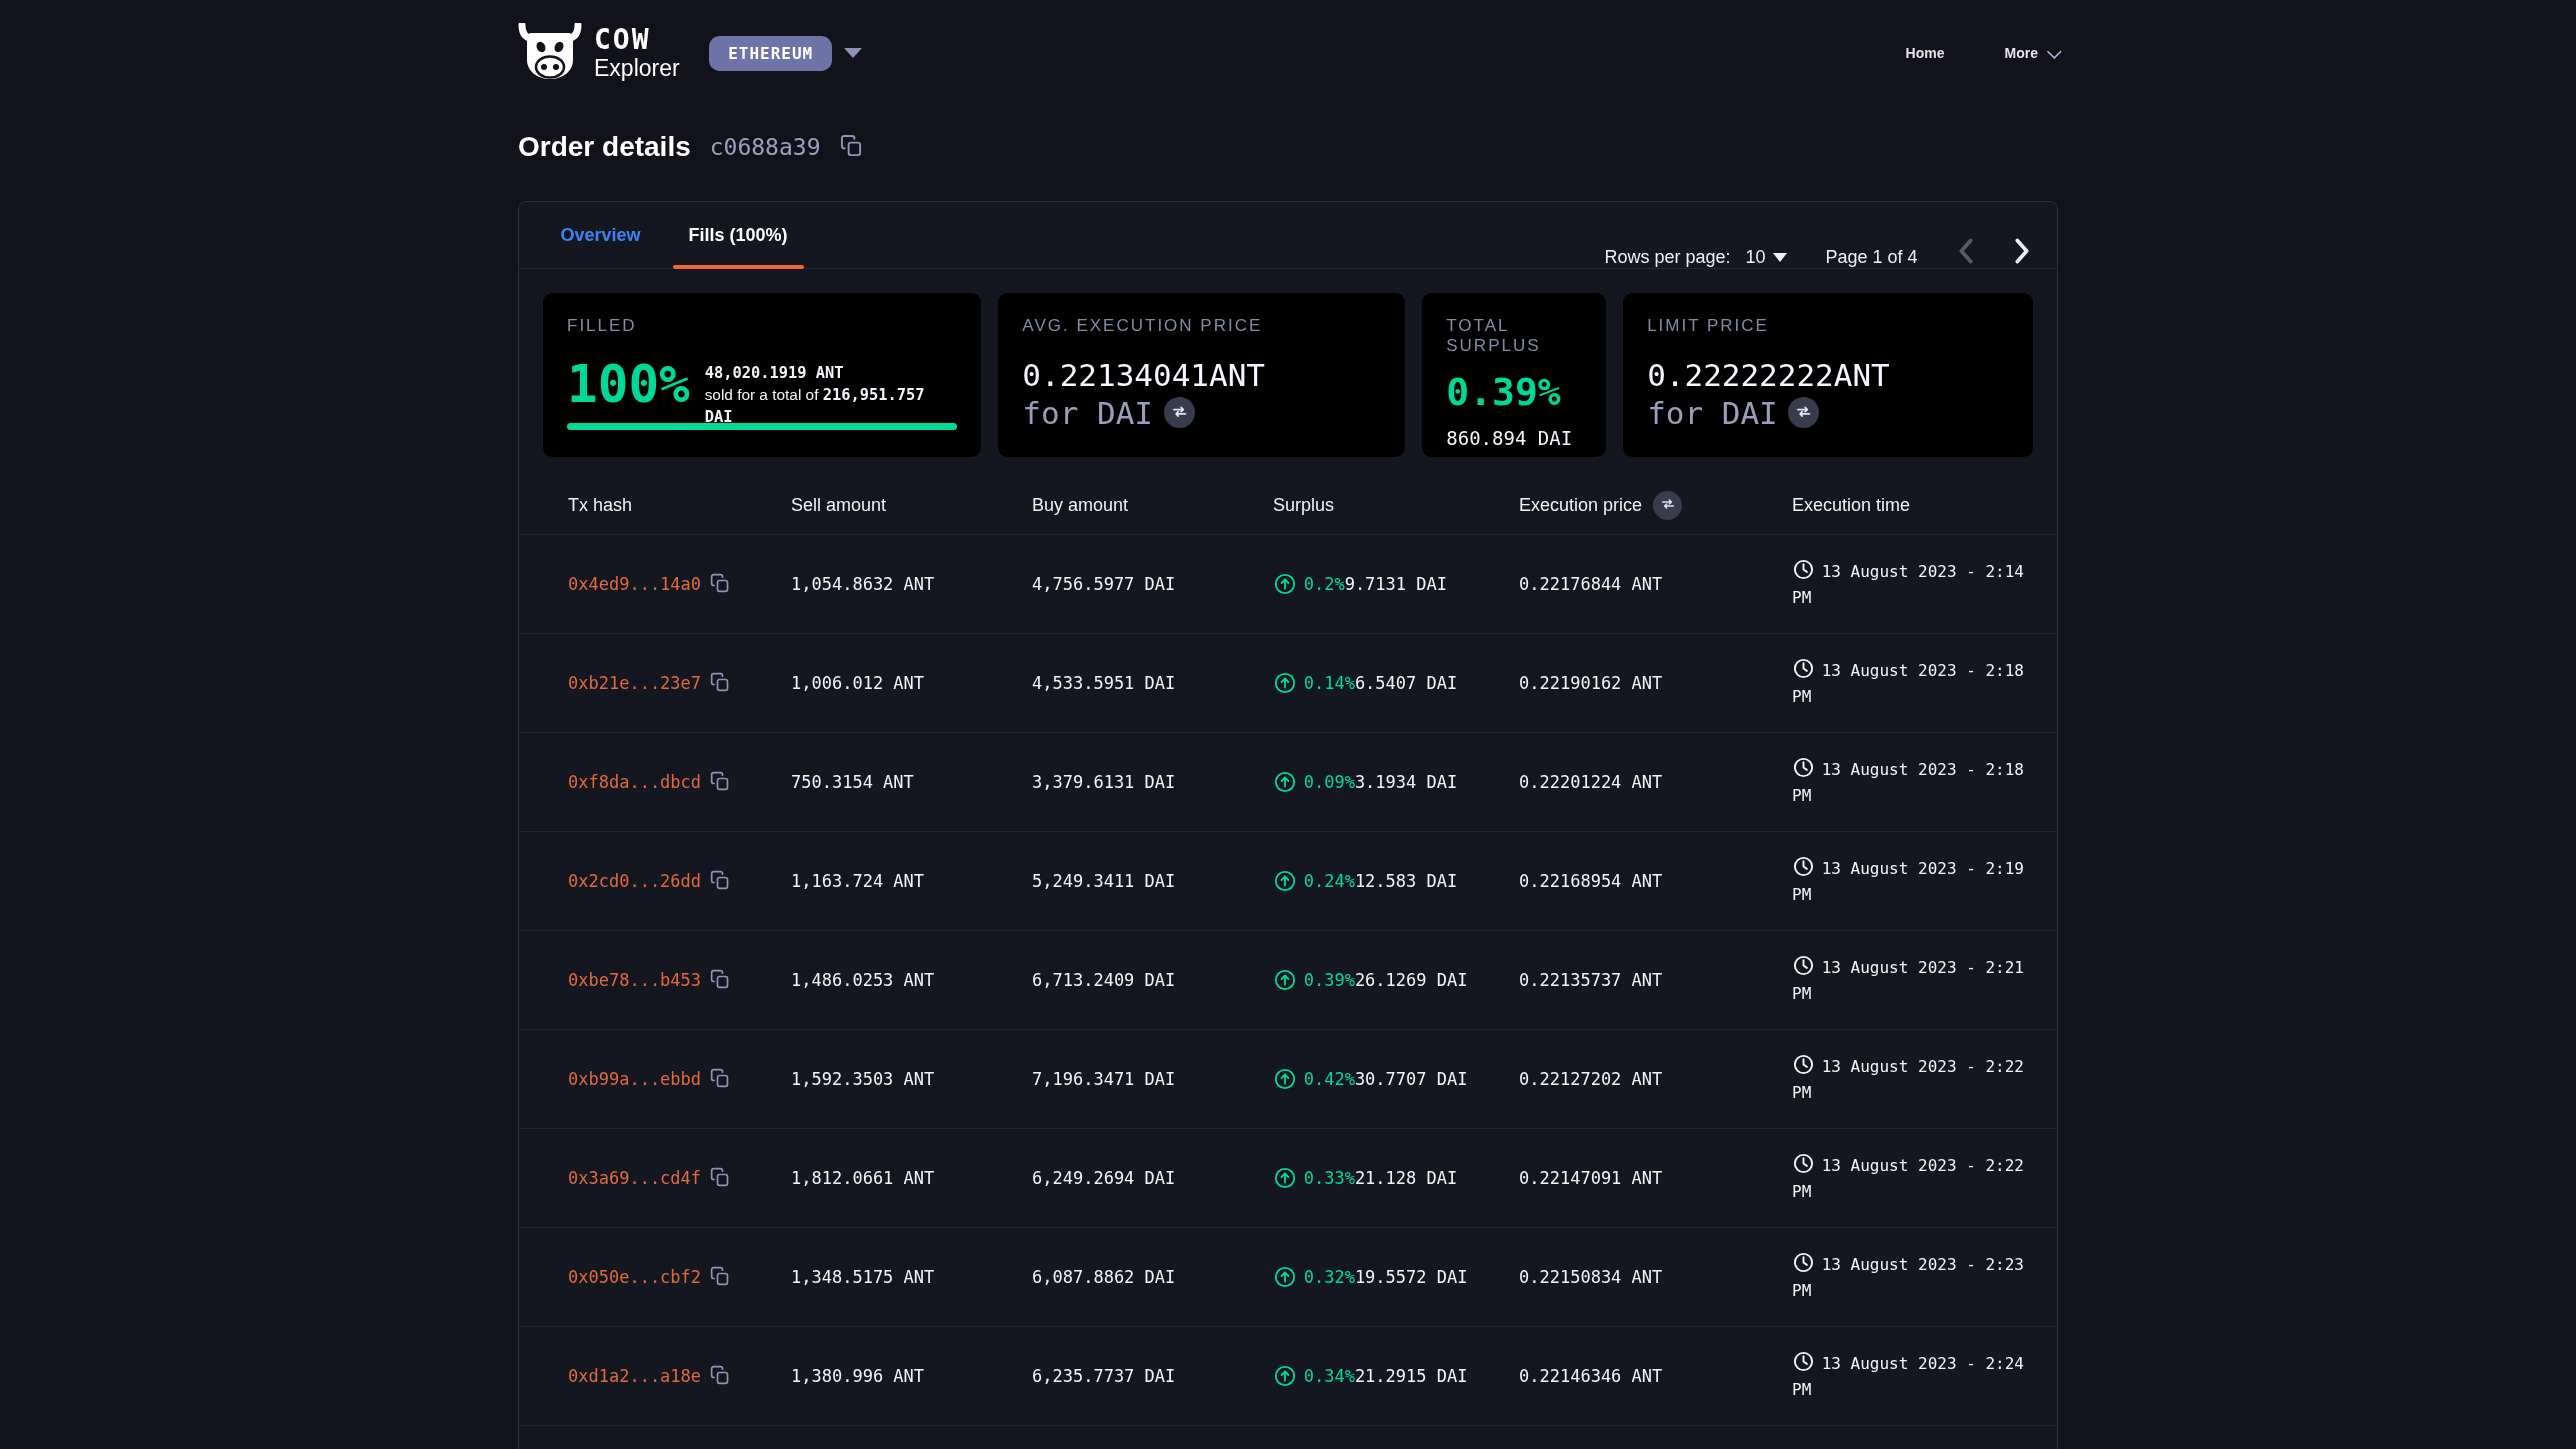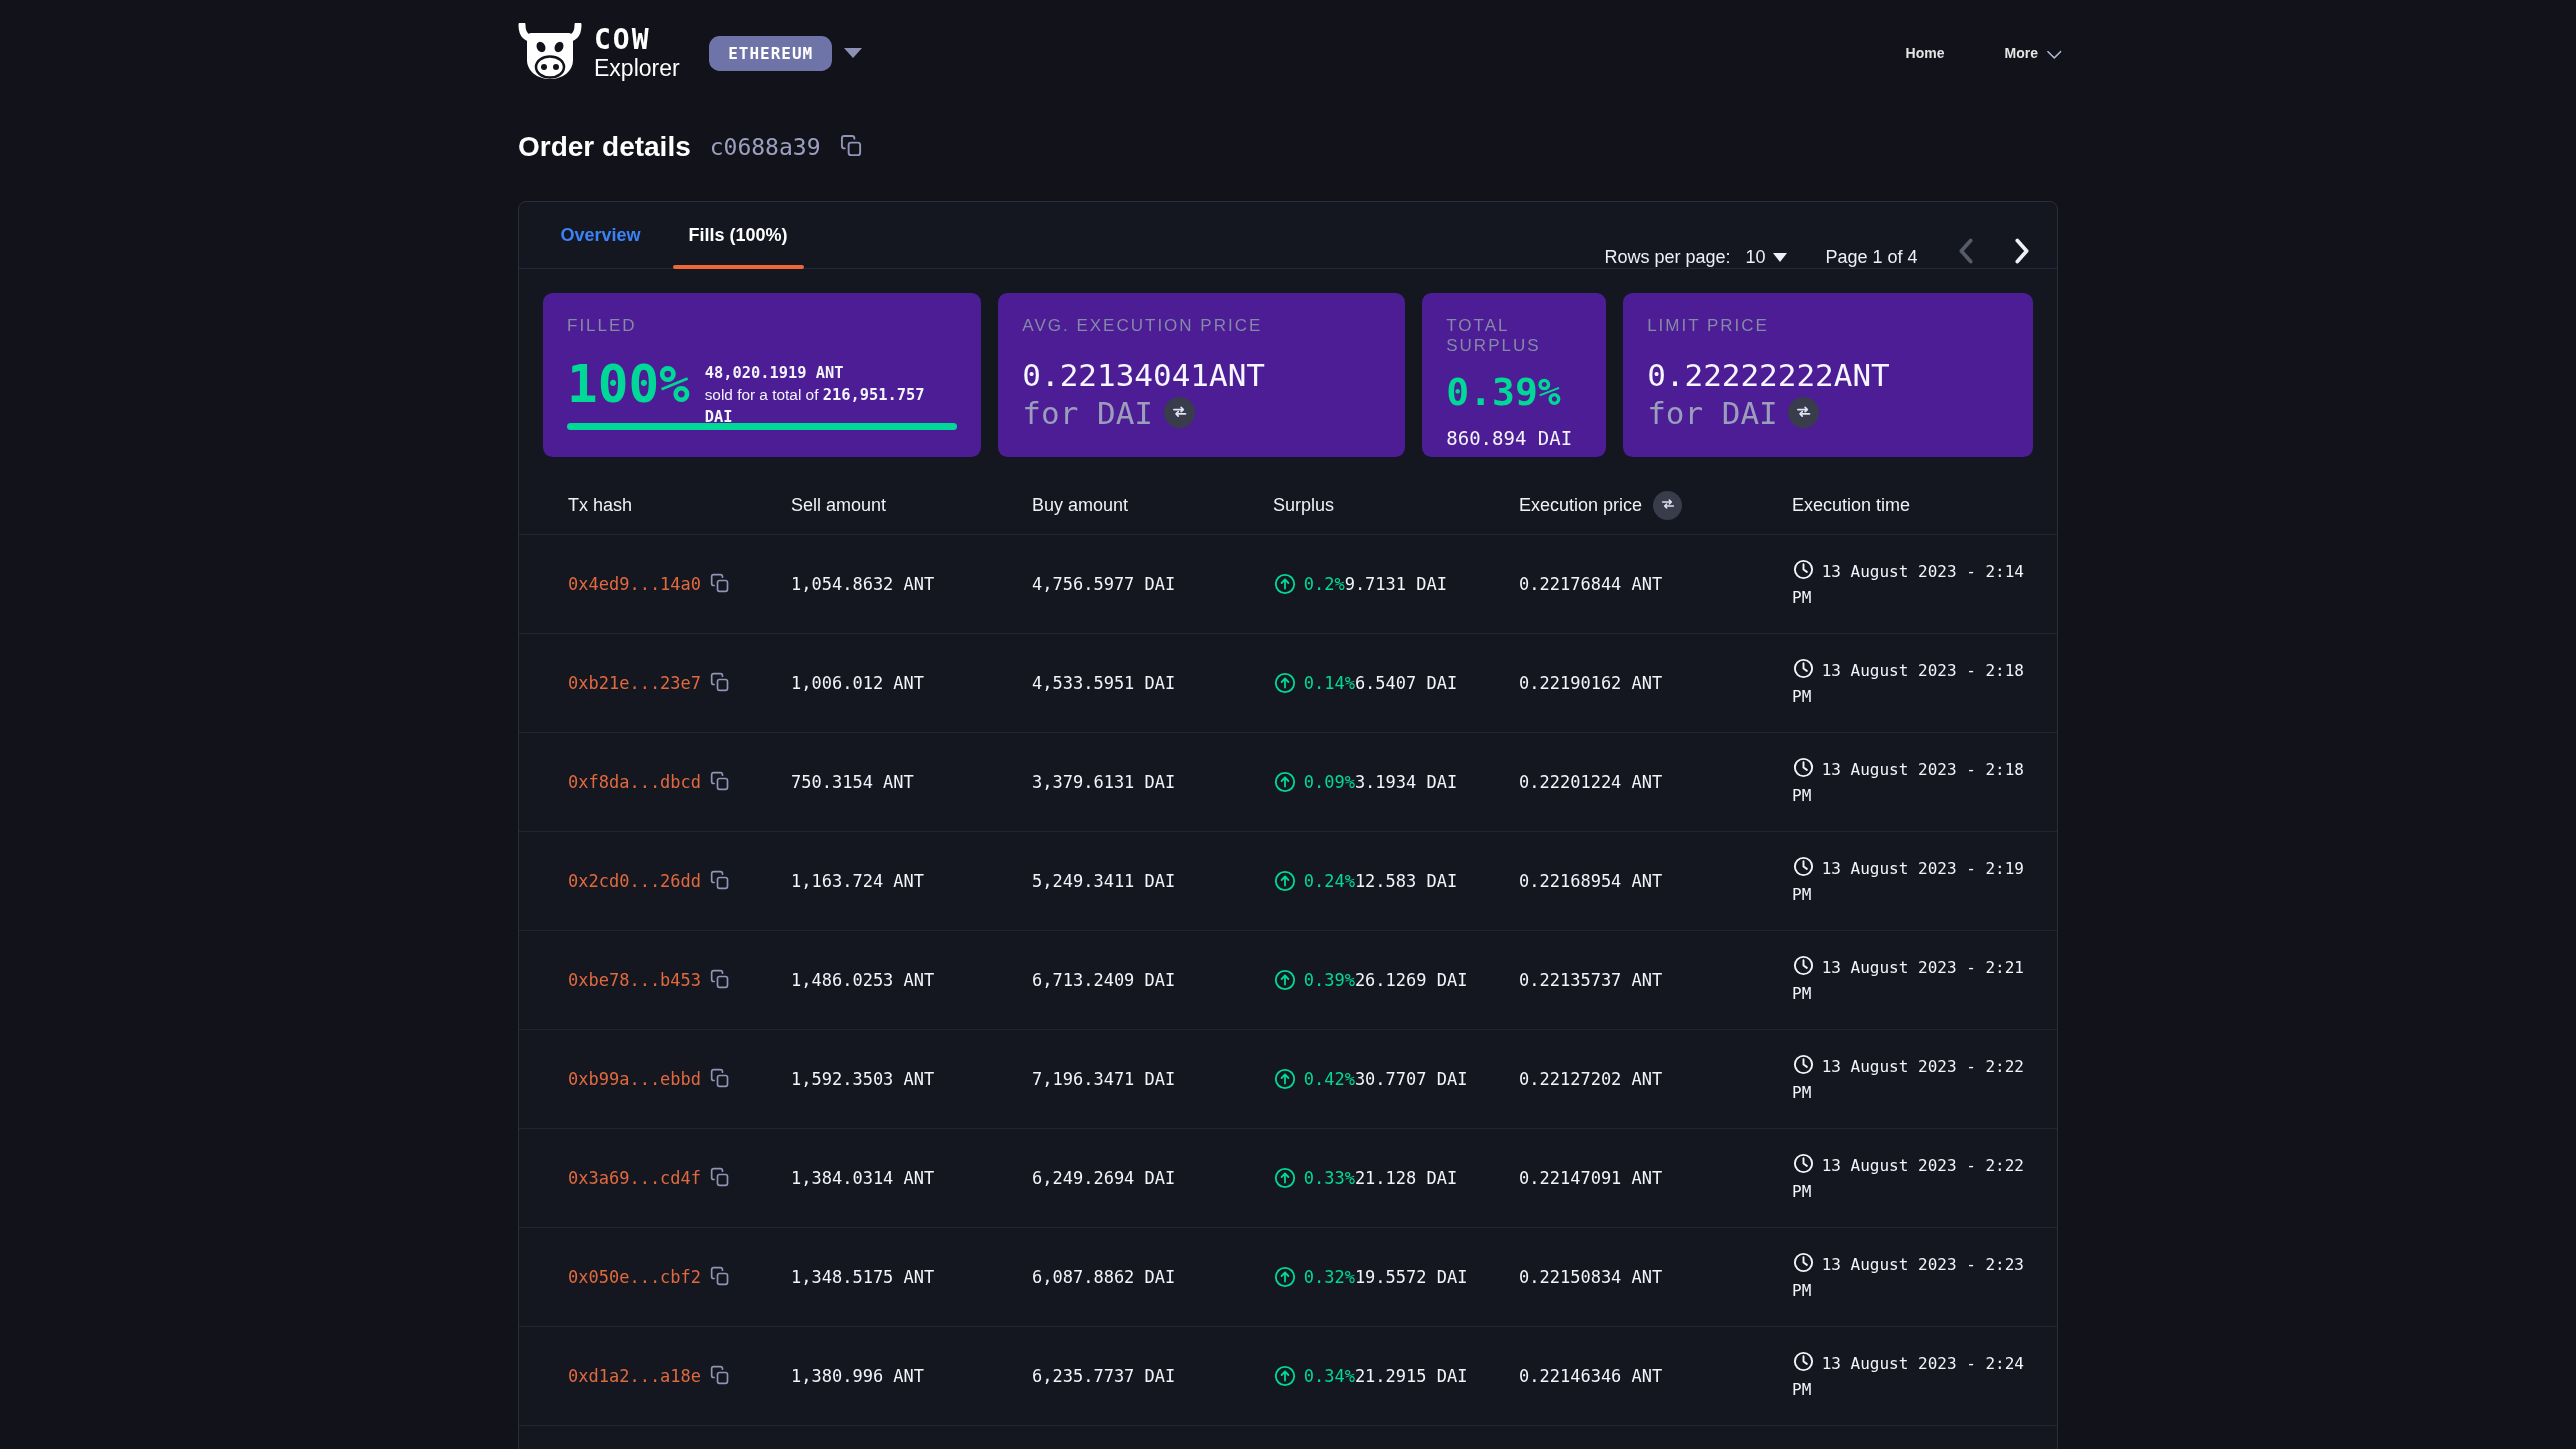--- a/index.html
+++ b/index.html
@@ -67,21 +67,21 @@
   .select-caret { width:0; height:0; border-left:7.4px solid transparent; border-right:7.4px solid transparent; border-top:9.4px solid #eef0f8; }
   .page-indicator { color:#eef0f8; }
   .pager { display:flex; align-items:center; gap:36px; }
   .pager-btn { background:none; border:none; cursor:pointer; display:flex; align-items:center; }
 
   
   .stats {
     margin:24px 24px 0 24px;
     display:grid; grid-template-columns:654fr 607fr 274fr 612fr; gap:17.4px;
   }
-  .stat-card { background:#4c1d95; border-radius:9.4px; padding:23px 24px; height:164px; position:relative; }
+  .stat-card { background:#000000; border-radius:9.4px; padding:23px 24px; height:164px; position:relative; }
   .stat-label { font-size:17px; letter-spacing:2px; color:#858aa6; font-weight:400; }
   .filled-row { display:flex; align-items:flex-start; gap:14.8px; margin-top:23px; }
   .filled-pct { font-size:51px; font-weight:bold; color:#00d897; line-height:1; }
   .filled-detail { font-size:15.4px; line-height:1.45; color:#f2f4fa; padding-top:2.7px; }
   .filled-detail .b { font-weight:bold; }
   .progress-track { position:absolute; left:24px; right:24px; bottom:27px; height:6.7px; border-radius:4px; background:#00d897; }
   .stat-value { font-size:31px; color:#f5f6ff; margin-top:20px; line-height:1.25; }
   .stat-unit-row { display:flex; align-items:center; gap:10.7px; font-size:31px; color:#9a9eba; }
   .swap-circle {
     width:31px; height:31px; border-radius:50%; background:#383c4b; border:none; cursor:pointer;
@@ -468,21 +468,21 @@
       <a class="tx-link">0x3a69...cd4f</a>
       <button class="copy-btn">
         <span>
           <svg width="20" height="20" viewBox="0 0 24 24" fill="none" stroke="#9195b5" stroke-width="2" stroke-linecap="round" stroke-linejoin="round">
             <rect x="9" y="9" width="12" height="13" rx="2.5"></rect>
             <path d="M5 15H4.5A2.5 2.5 0 0 1 2 12.5V4.5A2.5 2.5 0 0 1 4.5 2h8A2.5 2.5 0 0 1 15 4.5V5"></path>
           </svg>
         </span>
       </button>
     </div>
-    <div>1,384.0314 ANT</div>
+    <div>1,812.0661 ANT</div>
     <div>6,249.2694 DAI</div>
     <div class="cell-surplus">
       <span style="display:inline-flex">
         <svg width="24" height="24" viewBox="0 0 24 24" fill="none" stroke="#00d897" stroke-width="1.8" stroke-linecap="round" stroke-linejoin="round">
           <circle cx="12" cy="12" r="9.2"></circle>
                   <path d="M12 16.5v-9M8.6 11 12 7.5l3.4 3.5"></path>
         </svg>
       </span>
       <span><span class="surplus-pct">0.33%</span><span>21.128 DAI</span></span>
     </div>

